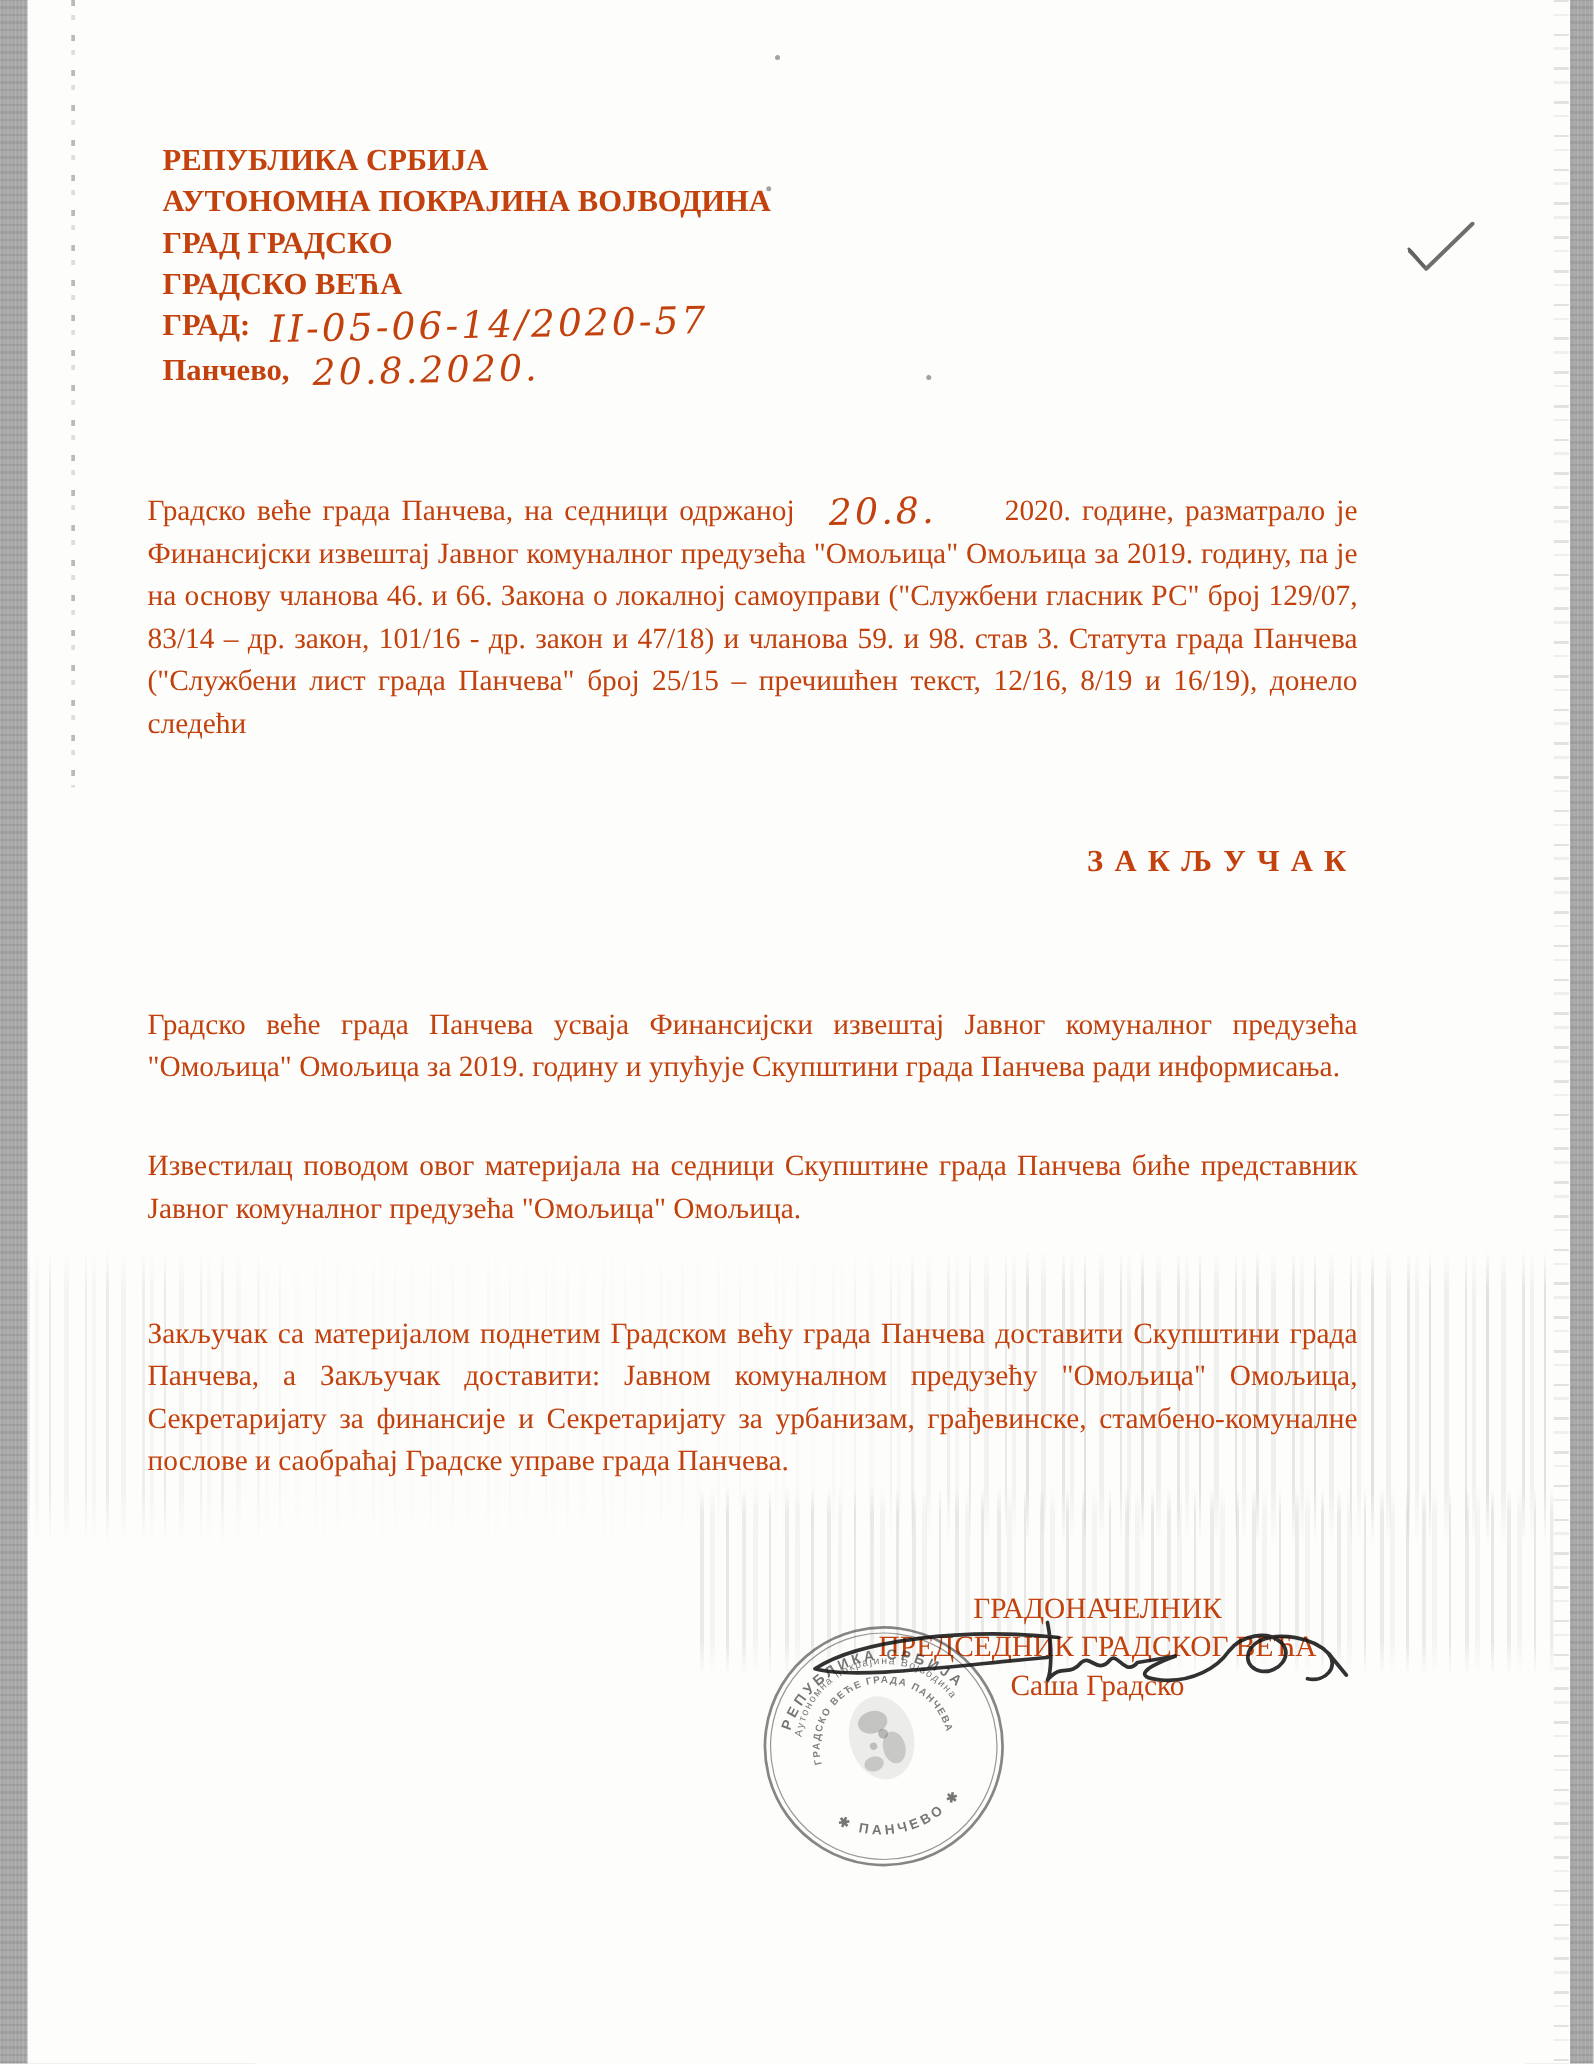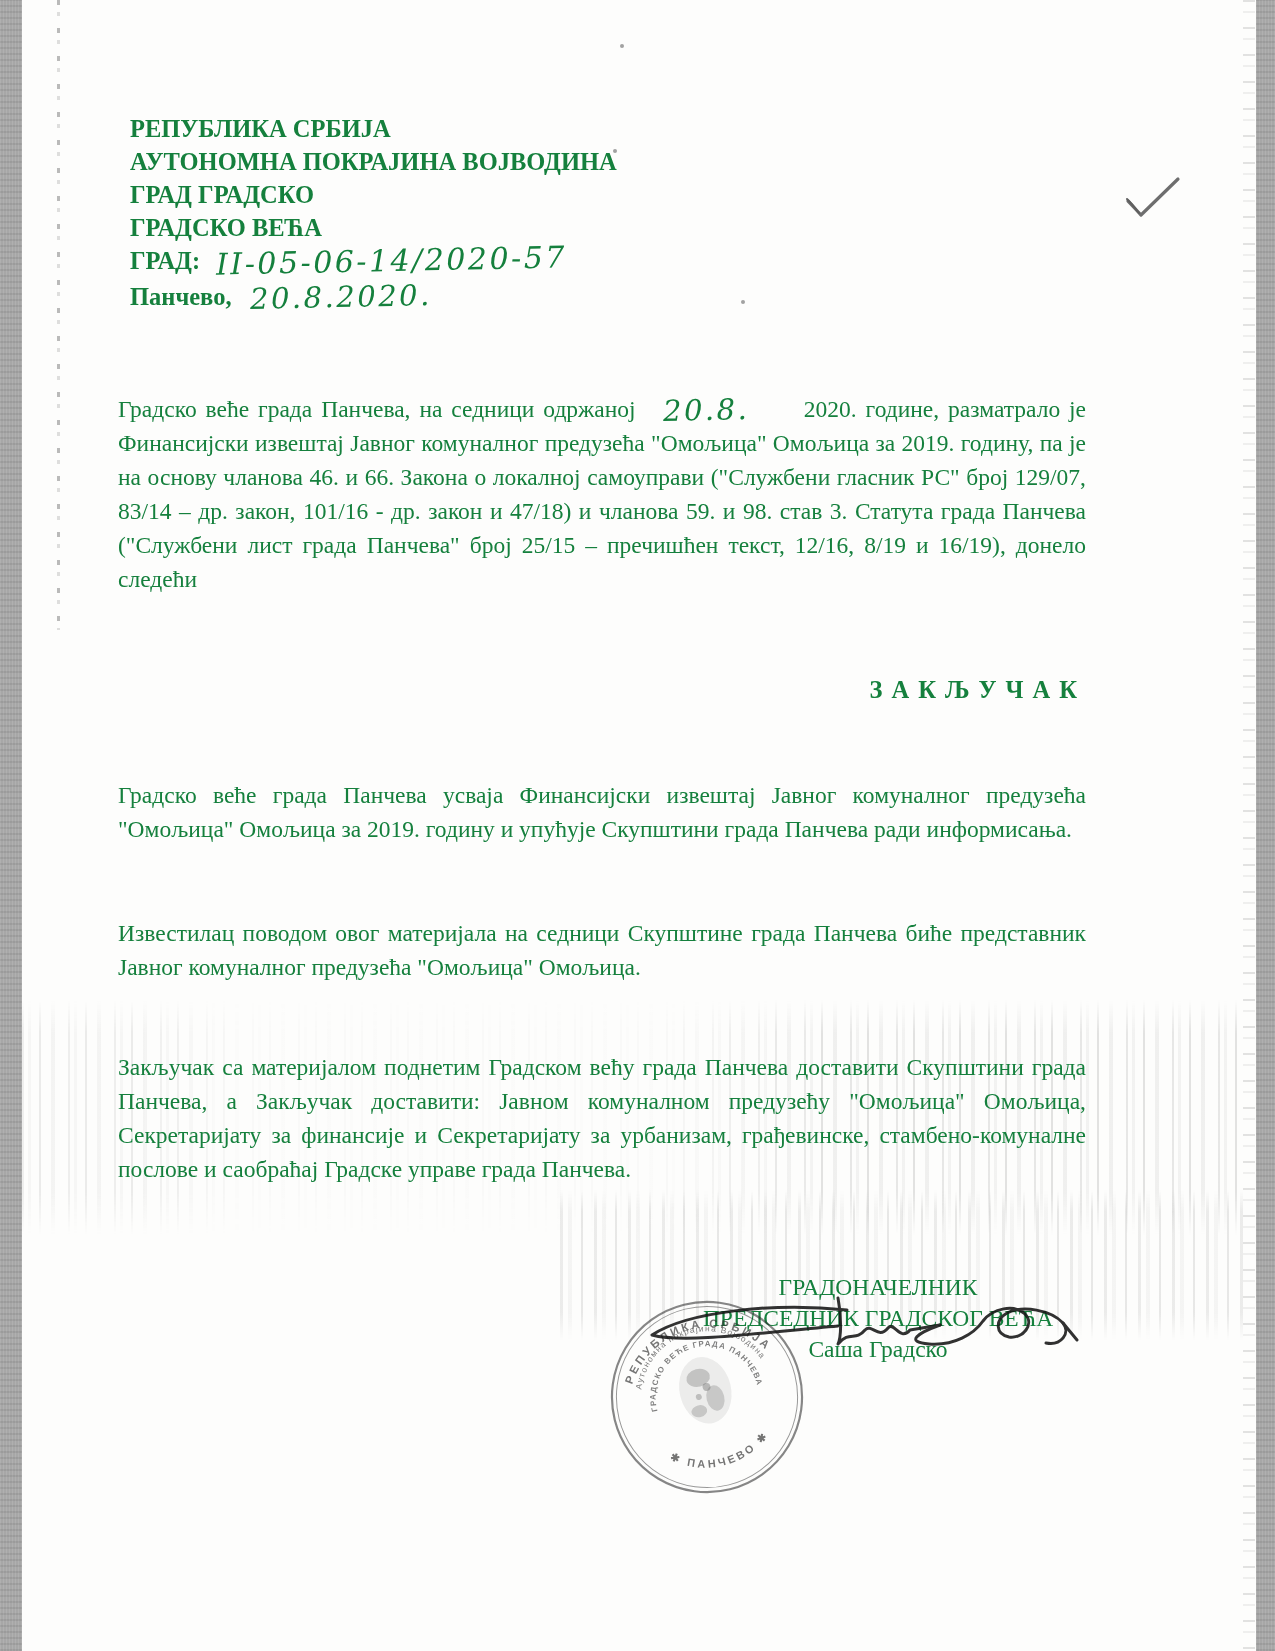--- a/index.html
+++ b/index.html
@@ -1,19 +1,19 @@
 <!DOCTYPE html>
 <html><head>
 <meta charset="utf-8">
 <style>
   html,body { margin:0; padding:0; background:#dcdcdc; }
   .page {
     position:relative; width:1275px; height:1651px;
     background:#fdfdfc; overflow:hidden;
-    font-family:"Liberation Serif", serif; color:#15803d;
+    font-family:"Liberation Serif", serif; color:#c2410c;
   }
   
   .edge-bar {
     position:absolute; top:0; height:100%; background:#a7a7a7;
     background-image:
       repeating-linear-gradient(0deg, rgba(0,0,0,.07) 0 2px, rgba(0,0,0,0) 2px 6px),
       repeating-linear-gradient(90deg, rgba(255,255,255,.10) 0 1px, rgba(0,0,0,0) 1px 3px);
   }
   .edge-left  { left:0; width:22px; }
   .edge-right { right:0; width:19px; }
@@ -121,21 +121,21 @@
   </div>
 
   <p class="para" style="top:392px; margin:0;">
     <span>Градско веће града Панчева, на седници одржаној</span>
     <span class="hw hw-inline">20.8.</span>
     <span>2020. године, разматрало је Финансијски извештај Јавног комуналног предузећа "Омољица" Омољица за 2019. годину, па је на основу чланова 46. и 66. Закона о локалној самоуправи ("Службени гласник РС" број 129/07, 83/14 – др. закон, 101/16 - др. закон и 47/18) и чланова 59. и 98. став 3. Статута града Панчева ("Службени лист града Панчева" број 25/15 – пречишћен текст, 12/16, 8/19 и 16/19), донело следећи</span>
   </p>
 
   <div class="doc-title" style="top:676px;">ЗАКЉУЧАК</div>
 
-  <p class="para" style="top:778px; margin:0;font-family:Liberation Serif, serif;">Градско веће града Панчева усваја Финансијски извештај Јавног комуналног предузећа "Омољица" Омољица за 2019. годину и упућује Скупштини града Панчева ради информисања.</p>
+  <p class="para" style="top:803px; margin:0;font-family:Liberation Serif, serif;">Градско веће града Панчева усваја Финансијски извештај Јавног комуналног предузећа "Омољица" Омољица за 2019. годину и упућује Скупштини града Панчева ради информисања.</p>
   <p class="para" style="top:916px; margin:0;">Известилац поводом овог материјала на седници Скупштине града Панчева биће представник Јавног комуналног предузећа "Омољица" Омољица.</p>
   <p class="para" style="top:1050px; margin:0;">Закључак са материјалом поднетим Градском већу града Панчева доставити Скупштини града Панчева, а Закључак доставити: Јавном комуналном предузећу "Омољица" Омољица, Секретаријату за финансије и Секретаријату за урбанизам, грађевинске, стамбено-комуналне послове и саобраћај Градске управе града Панчева.</p>
 
   <div class="sig-block">
     <div>ГРАДОНАЧЕЛНИК</div>
     <div>ПРЕДСЕДНИК ГРАДСКОГ ВЕЋА</div>
     <div>Саша Градско</div>
   </div>
 
   <svg class="stamp" viewBox="0 0 200 200">

